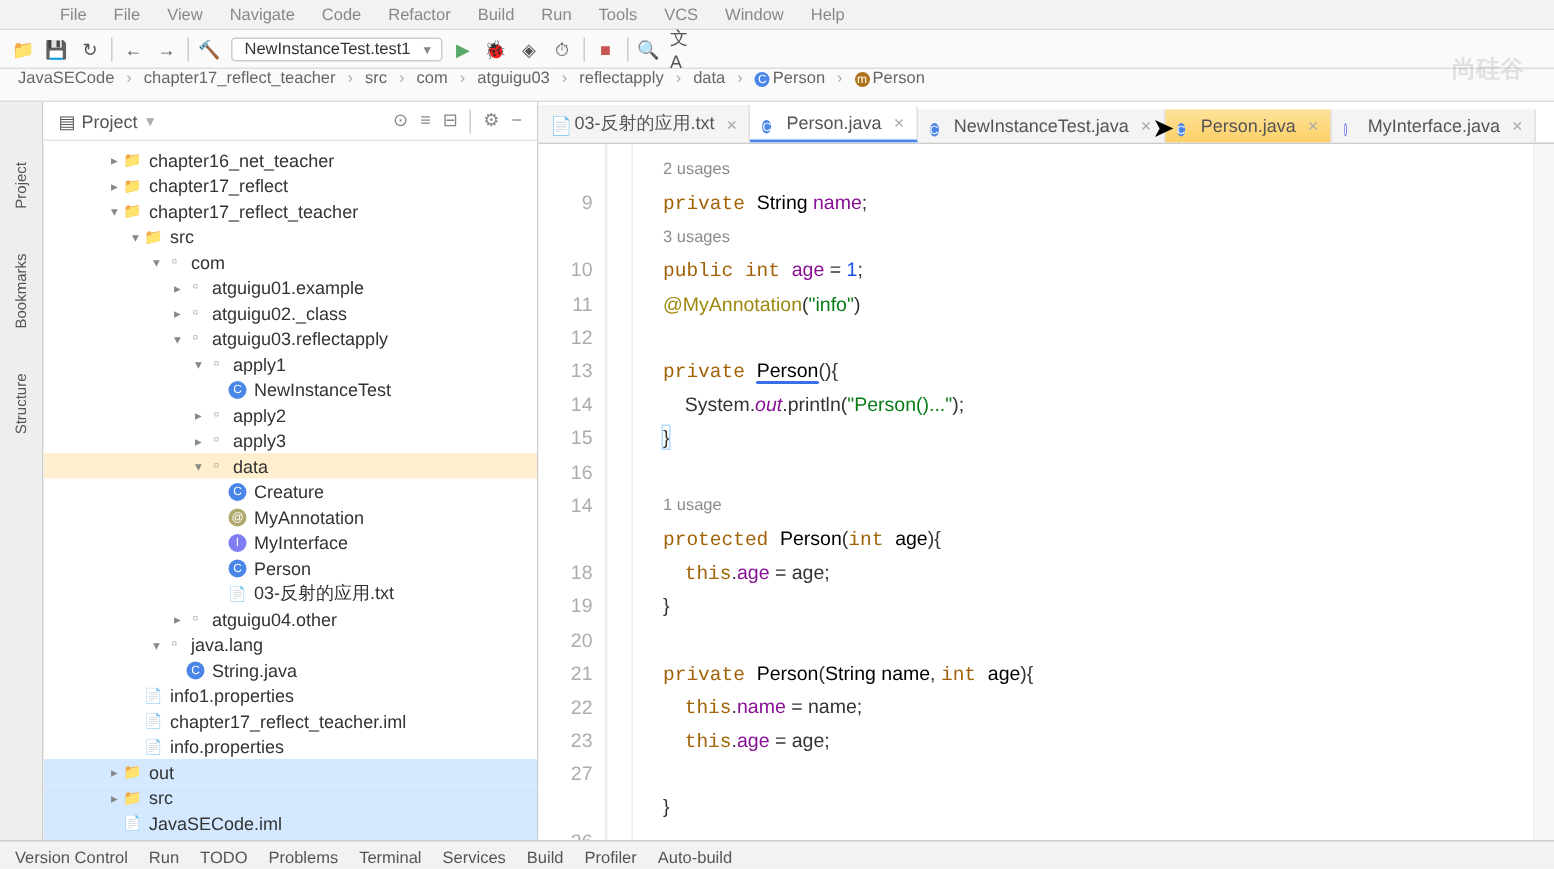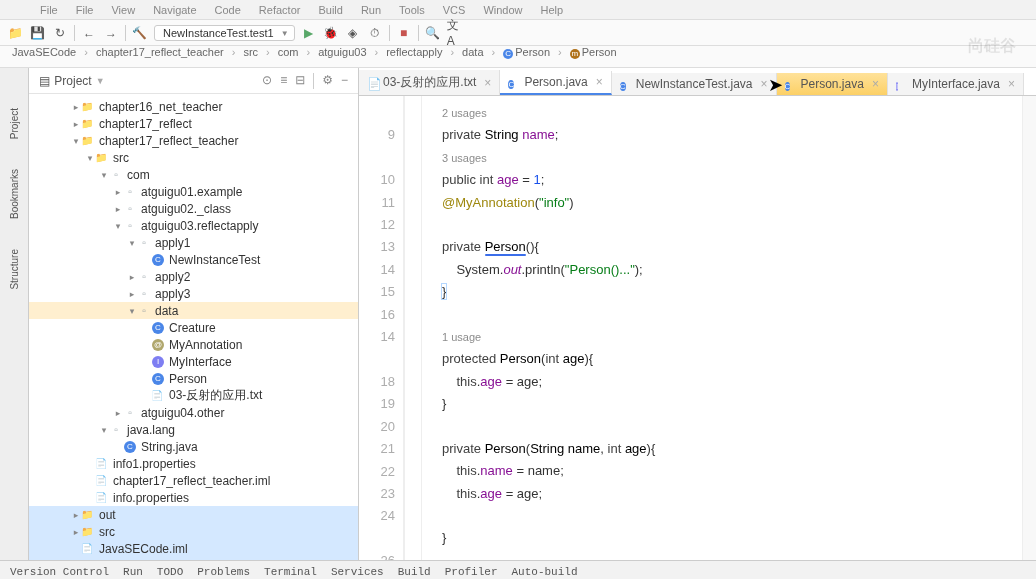--- a/index.html
+++ b/index.html
@@ -46,34 +46,34 @@
 .tab { padding: 4px 8px; border-right: 1px solid #e0e0e0; display: flex; align-items: center; gap: 4px; font-size: 12px; color: #555; cursor: pointer; background: #f4f4f4; }
 .tab .ticon { width: 12px; height: 12px; display: inline-block; }
 .tab.active { background: #fff; border-bottom: 2px solid #4a86e8; }
 .tab.hover { background: #fedd82; background: linear-gradient(#ffe29a, #fcd066); }
 .tab .close { color: #aaa; font-size: 12px; margin-left: 4px; }
 .code-area { flex: 1; display: flex; overflow: hidden; }
 .gutter { width: 45px; text-align: right; padding: 6px 8px 0 0; color: #adadad; font-family: 'Consolas', monospace; font-size: 13px; line-height: 22.4px; border-right: 1px solid #eee; }
 .gutter-markers { width: 18px; border-left: 1px solid #eee; border-right: 1px solid #eee; line-height: 22.4px; font-size: 10px; padding-top: 6px; }
 .code { flex: 1; padding: 6px 0 0 20px; font-family: 'Consolas', monospace; font-size: 13px; line-height: 22.4px; }
 .code .line { height: 22.4px; white-space: pre; }
-.kw { color: #404040; }
+.kw { color: #a16207; font-family: Liberation Mono, monospace; }
 .str { color: #067d17; }
 .type { color: #000; }
 .fld { color: #871094; }
 .ann { color: #9e880d; }
 .num { color: #1750eb; }
 .usage { color: #8c8c8c; font-size: 11px; }
 .meth { color: #00627a; font-style: italic; }
 .out { color: #871094; font-style: italic; }
 .caret { background: #fff; outline: 1px solid #b4d7ff; }
 .underline-blue { position: relative; }
 .underline-blue::after { content: ''; position: absolute; left: 0; right: 0; bottom: -2px; height: 2px; background: #3b6eea; border-radius: 2px; }
 .status-bar { height: 22px; border-top: 1px solid #ccc; background: #f2f2f2; display: flex; align-items: center; padding: 0 10px; gap: 14px; font-size: 11px; color: #555; }
-.status-bar .item { display: flex; align-items: center; gap: 3px; cursor: pointer; font-family: Liberation Mono, monospace; }
+.status-bar .item { display: flex; align-items: center; gap: 3px; cursor: pointer; }
 .watermark { position: absolute; right: 20px; top: 36px; font-size: 16px; color: rgba(0,0,0,0.1); font-weight: bold; }
 .cursor-img { position: absolute; left: 768px; top: 74px; font-size: 18px; color: #000; pointer-events: none;}
 .scroll-preview { width: 14px; background: #f8f8f8; border-left: 1px solid #eee; }
 </style>
 </head>
 <body>
 
 <div class="main-menu" id="menu-row">
     <span>File</span>
     <span>File</span>
@@ -349,21 +349,21 @@
           <div>15</div>
           <div>16</div>
           <div>14</div>
           <div>&nbsp;</div>
           <div>18</div>
           <div>19</div>
           <div>20</div>
           <div>21</div>
           <div>22</div>
           <div>23</div>
-          <div>24</div>
+          <div>27</div>
           <div>&nbsp;</div>
           <div>26</div>
         </div>
       <div class="gutter-markers"></div>
       <div class="code" id="code">
           <div class="line usage">2 usages</div>
           <div class="line"><span class="kw">private&nbsp;</span><span class="type">String&nbsp;</span><span class="fld">name</span>;</div>
           <div class="line usage">3 usages</div>
           <div class="line"><span class="kw">public&nbsp;</span><span class="kw">int&nbsp;</span><span class="fld">age</span>&nbsp;=&nbsp;<span class="num">1</span>;</div>
           <div class="line"><span class="ann">@MyAnnotation</span>(<span class="str">"info"</span>)</div>

